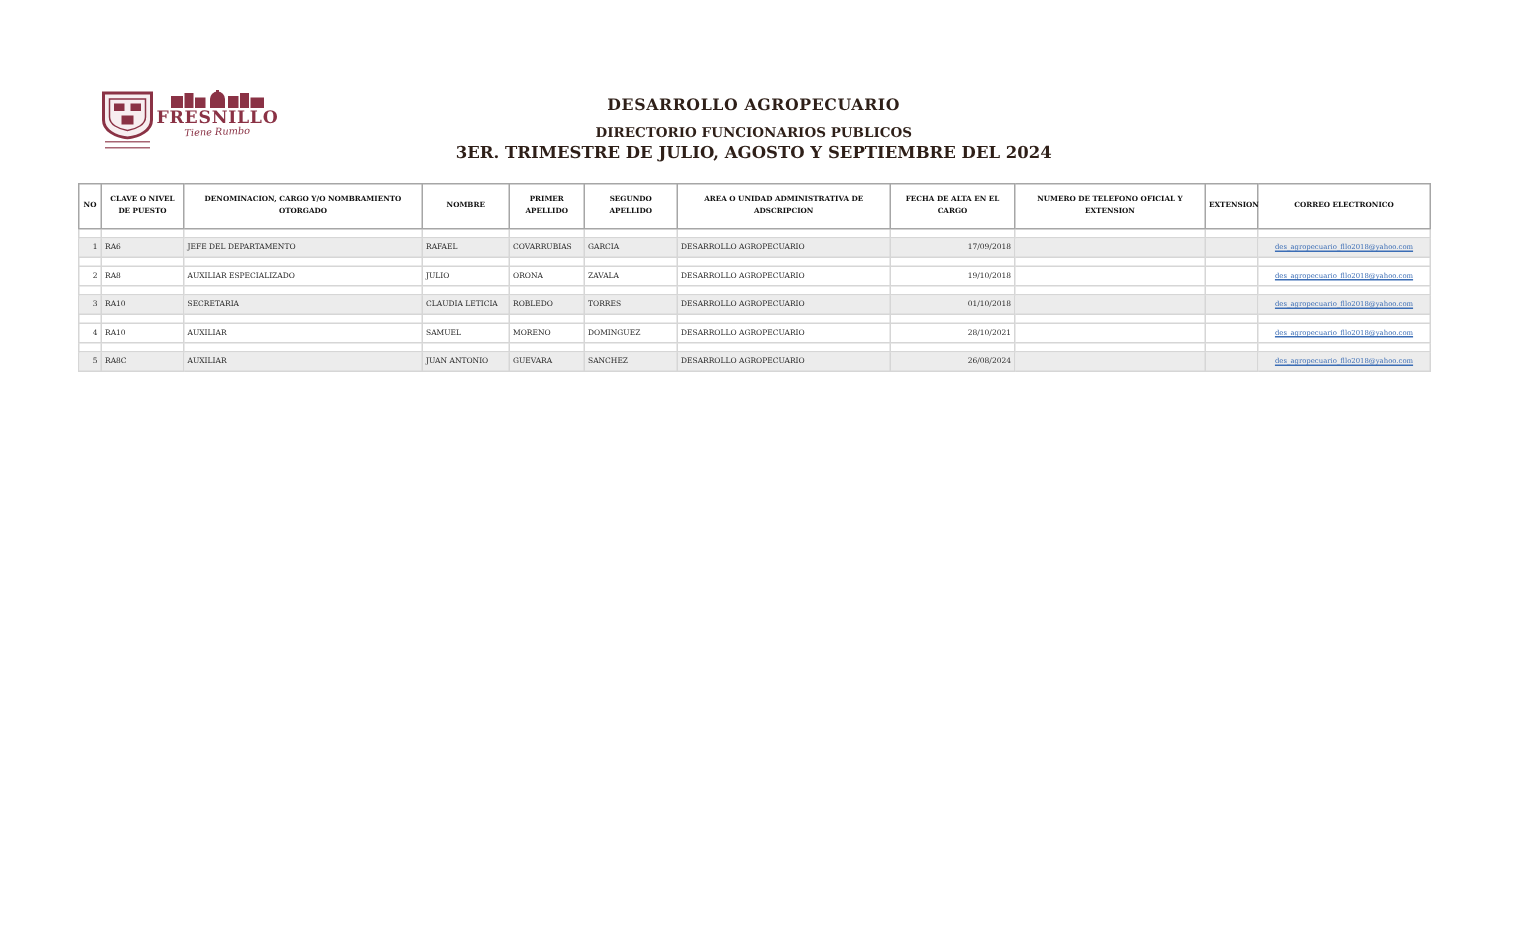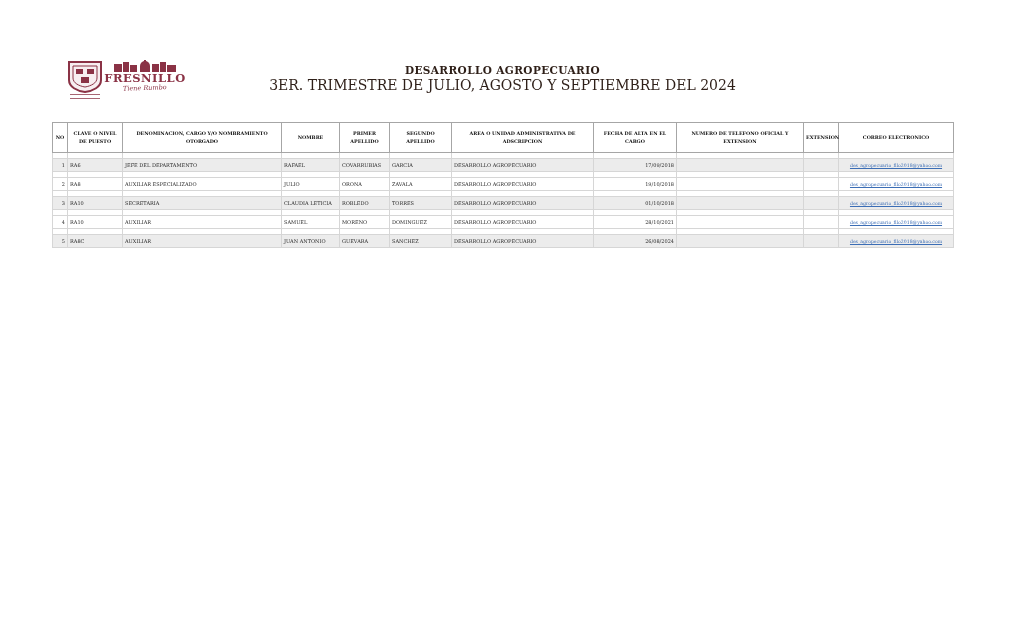--- a/index.html
+++ b/index.html
@@ -26,21 +26,21 @@
     line-height:1;margin-top:1px;font-family:"DejaVu Serif", serif;}
   .fres-slogan{color:var(--brand);font-style:italic;font-size:6.5px;line-height:1.1;
     font-family:"DejaVu Serif", serif;transform:rotate(-2deg);}
 
   
   .header-titles{position:absolute;left:52px;top:64px;width:901px;text-align:center;
     color:var(--title-ink);font-family:"DejaVu Serif", serif;}
   .title-1{font-size:10.5px;font-weight:bold;letter-spacing:.4px;}
   .title-2{font-size:10px;font-weight:bold;letter-spacing:.3px;margin-top:1px;}
   .title-3{font-size:9px;font-weight:bold;margin-top:8px;}
-  .title-4{font-size:14px;font-weight:normal;margin-top:1px;}
+  .title-4{font-size:11px;font-weight:bold;margin-top:1px;}
 
   
   table.directory{position:absolute;left:52px;top:122px;width:901px;
     border-collapse:collapse;table-layout:fixed;border:1px solid var(--grid-dark);}
   table.directory th{
     border:1px solid var(--grid-dark);font-size:4.8px;font-weight:bold;color:#111;
     text-align:center;vertical-align:middle;line-height:1.6;padding:1px 2px;height:30px;
     font-family:"DejaVu Serif", serif;}
   table.directory td{
     border:1px solid var(--grid);font-size:5px;color:var(--ink);vertical-align:middle;
@@ -80,20 +80,21 @@
         <rect x="46" y="2" width="6" height="10" fill="#8a3245"></rect>
         <rect x="53" y="5" width="9" height="7" fill="#8a3245"></rect>
       </svg>
       <div class="fres-name">FRESNILLO</div>
       <div class="fres-slogan">Tiene Rumbo</div>
     </div>
   </div>
 
   <div class="header-titles">
     <div class="title-1">DESARROLLO AGROPECUARIO</div>
+    <div class="title-3">DIRECTORIO FUNCIONARIOS PUBLICOS</div>
     <div class="title-4">3ER. TRIMESTRE DE JULIO, AGOSTO Y SEPTIEMBRE DEL  2024</div>
   </div>
 
   <table class="directory">
     <colgroup>
       <col style="width:15px">
         <col style="width:55px">
         <col style="width:159px">
       <col style="width:58px">
         <col style="width:50px">

